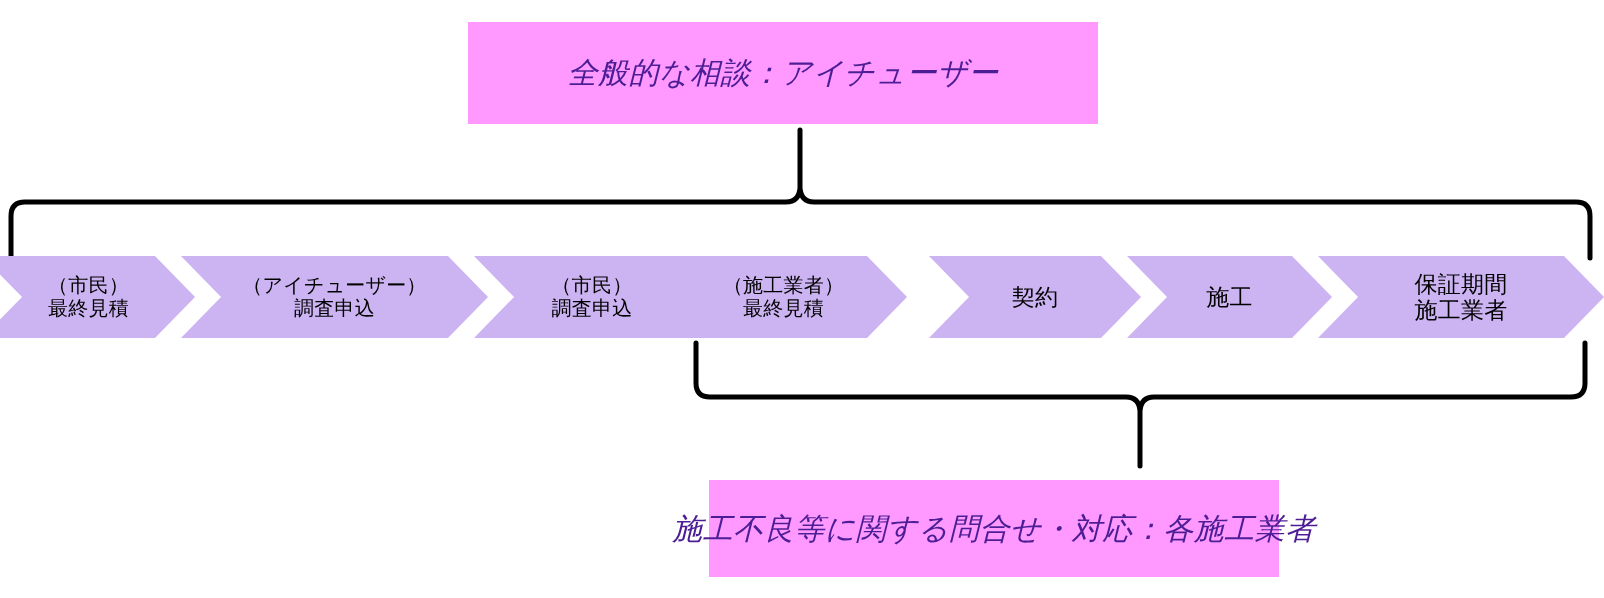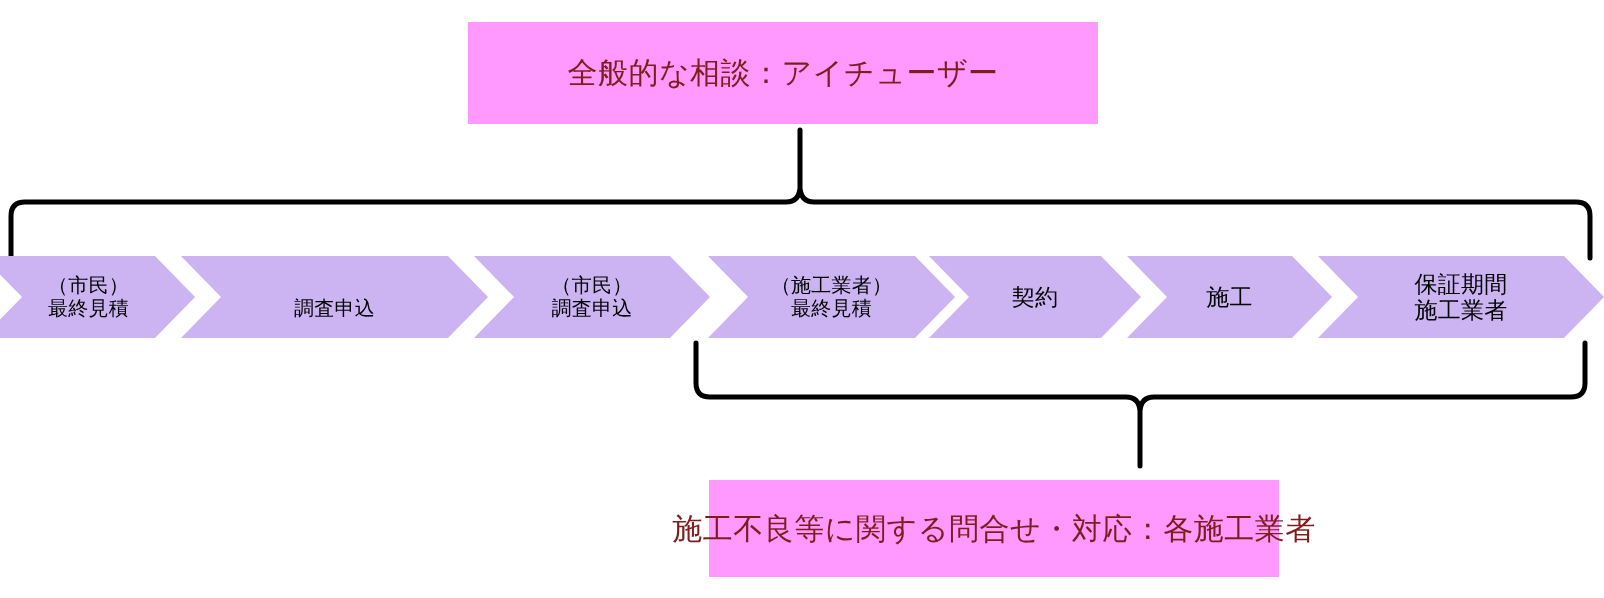--- a/index.html
+++ b/index.html
@@ -18,25 +18,26 @@
     overflow: hidden;
   }
 
   
   .callout {
     position: absolute;
     background: #ff99ff;
     display: flex;
     align-items: center;
     justify-content: center;
-    color: #7f1d1d;
+    color: #4c1d95;
     font-size: 30px;
     letter-spacing: 0.5px;
     white-space: nowrap;
     line-height: 1.2;
+    font-style: italic;
   }
   #callout-top {
     left: 468px;
     top: 22px;
     width: 630px;
     height: 102px;
   }
   #callout-bottom {
     left: 709px;
     top: 480px;
@@ -136,33 +137,33 @@
 
     <div class="chevron chev-first" style="left:-18px; width:213px;">
       <span class="ctext">
         <span>（市民）</span><br>
         <span>最終見積</span>
       </span>
     </div>
 
     <div class="chevron chev-shape" style="left:181px; width:307px;">
       <span class="ctext">
-        <br>
+        <span>（アイチューザー）</span><br>
         <span>調査申込</span>
       </span>
     </div>
 
     <div class="chevron chev-shape" style="left:474px; width:236px;">
       <span class="ctext">
         <span>（市民）</span><br>
         <span>調査申込</span>
       </span>
     </div>
 
-    <div class="chevron chev-shape" style="left:708px; width:247px;">
+    <div class="chevron chev-shape" style="left:660px; width:247px;">
       <span class="ctext">
         <span>（施工業者）</span><br>
         <span>最終見積</span>
       </span>
     </div>
 
     <div class="chevron chev-shape" style="left:1127px; width:205px;">
       <span class="ctext big">施工</span>
     </div>
 

